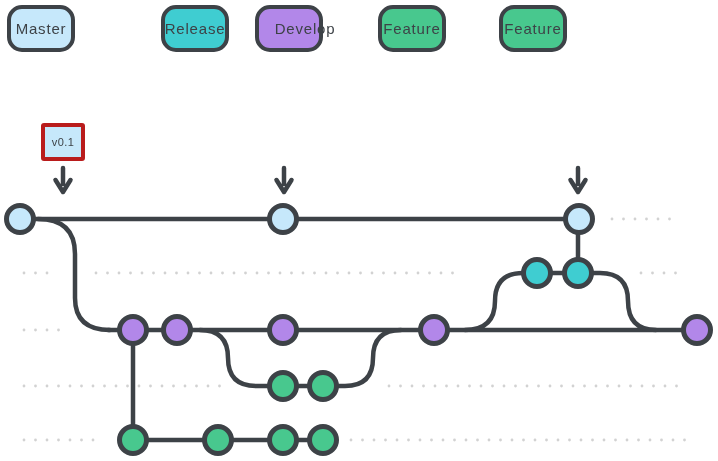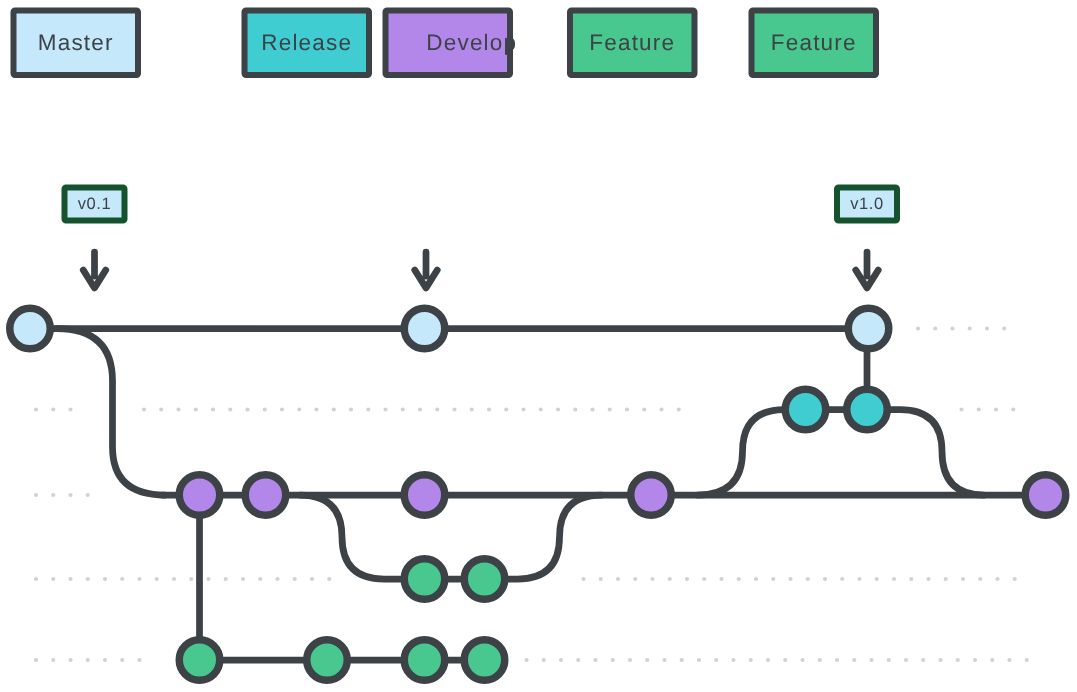--- a/index.html
+++ b/index.html
@@ -9,48 +9,48 @@
     height: 461px;
     background: #ffffff;
     font-family: "Liberation Sans", sans-serif;
     overflow: hidden;
   }
   
   .legend { position: absolute; left: 0; top: 0; width: 718px; height: 60px; }
   .legend-item {
     position: absolute;
     top: 5px;
-    width: 87px;
+    width: 68px;
     height: 47px;
     box-sizing: border-box;
     border: 4px solid #3d4247;
-    border-radius: 3px;
+    border-radius: 15px;
     display: flex;
     align-items: center;
     justify-content: center;
   }
   .legend-item:nth-child(1) { left: 7px; }
   .legend-item:nth-child(2) { left: 128px; margin-left: 33px; }
   .legend-item:nth-child(3) { left: 255px; }
   .legend-item:nth-child(4) { left: 378px; }
   .legend-item:nth-child(5) { left: 499px; }
   .legend-label {
     font-size: 15px;
     letter-spacing: 0.8px;
     color: #3d4247;
     font-weight: 500;
   }
   
   .tag {
     position: absolute;
     top: 123px;
     width: 44px;
-    height: 26px;
+    height: 38px;
     box-sizing: border-box;
-    border: 4px solid #14532d;
+    border: 4px solid #b91c1c;
     border-radius: 3px;
     background: #c6e8fb;
     display: flex;
     align-items: center;
     justify-content: center;
   }
   .tag-label {
     font-size: 11px;
     letter-spacing: 0.4px;
     color: #3d4247;
@@ -77,23 +77,20 @@
     <div class="legend-item" style="background: rgb(72, 200, 142);">
       <span class="legend-label">Feature</span>
     </div>
     <div class="legend-item" style="background: rgb(72, 200, 142);">
       <span class="legend-label">Feature</span>
     </div>
   </div>
 
   <div class="tag" style="left: 41px;">
     <span class="tag-label">v0.1</span>
-  </div>
-  <div class="tag" style="left: 556px;">
-    <span class="tag-label">v1.0</span>
   </div>
 
   <svg class="graph" width="718" height="461" viewBox="0 0 718 461" xmlns="http://www.w3.org/2000/svg">
       <path d="M 612 219 H 677" fill="none" stroke="#d2d2d2" stroke-width="2.8" stroke-linecap="round" stroke-dasharray="0 11.5"></path>
       <path d="M 24 273 H 56" fill="none" stroke="#d2d2d2" stroke-width="2.8" stroke-linecap="round" stroke-dasharray="0 11.5"></path>
       <path d="M 96 273 H 464" fill="none" stroke="#d2d2d2" stroke-width="2.8" stroke-linecap="round" stroke-dasharray="0 11.5"></path>
       <path d="M 641 273 H 677" fill="none" stroke="#d2d2d2" stroke-width="2.8" stroke-linecap="round" stroke-dasharray="0 11.5"></path>
       <path d="M 24 330 H 59" fill="none" stroke="#d2d2d2" stroke-width="2.8" stroke-linecap="round" stroke-dasharray="0 11.5"></path>
       <path d="M 24 386 H 221" fill="none" stroke="#d2d2d2" stroke-width="2.8" stroke-linecap="round" stroke-dasharray="0 11.5"></path>
       <path d="M 389 386 H 688" fill="none" stroke="#d2d2d2" stroke-width="2.8" stroke-linecap="round" stroke-dasharray="0 11.5"></path>

